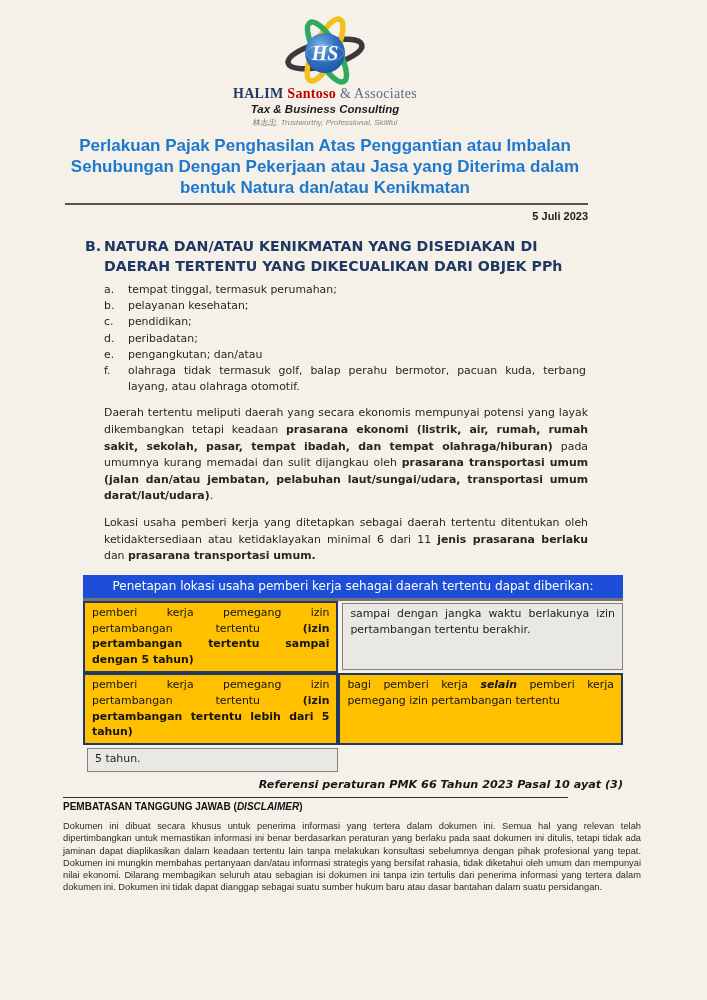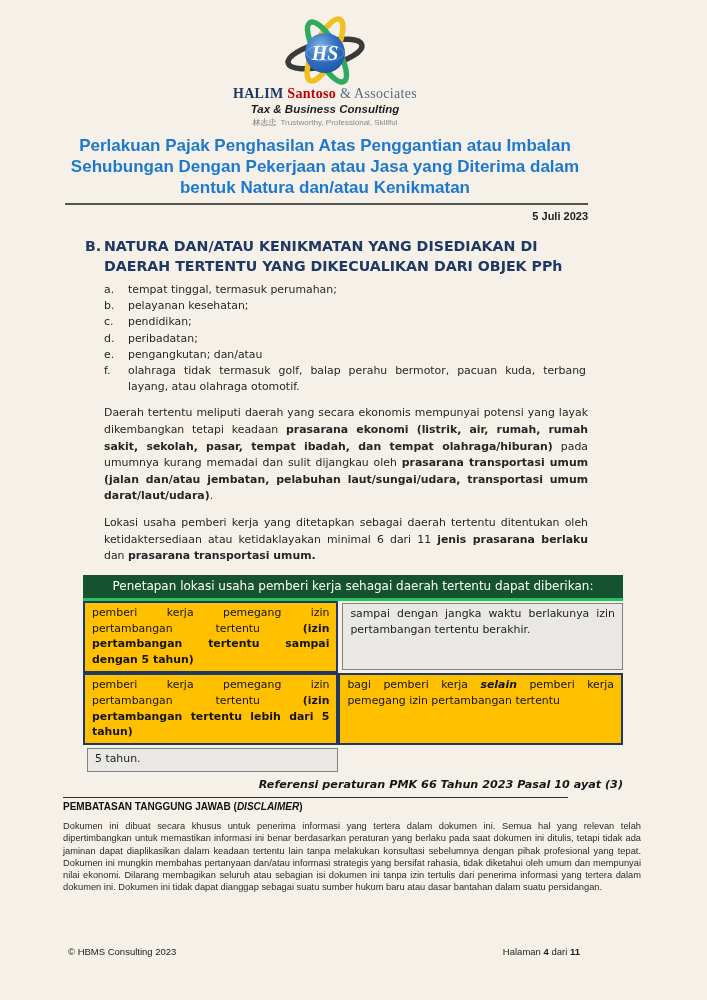--- a/index.html
+++ b/index.html
@@ -9,42 +9,42 @@
   
   .logo-block{padding-top:16px;text-align:center;}
   .logo-mark{display:block;margin:0 auto;}
   .brand{font-family:"Liberation Serif",serif;font-size:14px;letter-spacing:.3px;margin-top:-2px;}
   .brand .halim{color:#1F3864;font-weight:bold;}
   .brand .santoso{color:#C00000;font-weight:bold;}
   .brand .assoc{color:#5a6b85;}
   .tagline{font-size:11.5px;font-weight:bold;font-style:italic;color:#1c1c1c;margin-top:1px;}
   .subtag{font-size:8px;color:#8a8a86;margin-top:2px;}
   .subtag .cn{color:#7a7a76;font-style:normal;margin-right:4px;}
-  .subtag .en{}
+  .subtag .en{font-style:italic;}
 
   
   .doc-title{margin:7px 60px 0;text-align:center;color:#1E78CE;font-size:17px;line-height:21px;font-weight:bold;}
   .doc-title span{display:block;}
   .rule1{margin:5px 62px 0 65px;border-top:2px solid #55534e;}
   .date-line{margin:5px 62px 0 65px;text-align:right;font-size:11px;font-weight:bold;color:#1c1c1c;}
 
   
   .main{margin:15px 62px 0 85px;}
   .sec-head{display:flex;color:#1F3864;font-weight:bold;font-size:14.2px;line-height:19.5px;font-family:"DejaVu Sans",sans-serif;}
   .sec-label{width:19px;flex:0 0 19px;}
   p.body{margin:7px 0 0 19px;font-family:"DejaVu Sans",sans-serif;font-size:10.9px;line-height:16.6px;text-align:justify;}
   p.body.mt{margin-top:10px;}
   .list{margin:6px 0 0 19px;font-family:"DejaVu Sans",sans-serif;font-size:10.9px;line-height:16.2px;}
   .li{display:flex;}
   .li .marker{flex:0 0 24px;}
   .li .litext{flex:1;text-align:justify;padding-right:2px;}
 
   
   .ttable{margin:10px 0 0 -2px;width:540px;display:grid;grid-template-columns:47.3% 52.7%;font-family:"DejaVu Sans",sans-serif;}
-  .th{grid-column:1/-1;background:#14532d;color:#FEFEFA;text-align:center;font-size:12px;padding:4px 4px 5px;border-bottom:3px solid #22c55e;}
+  .th{grid-column:1/-1;background:#1d4ed8;color:#FEFEFA;text-align:center;font-size:12px;padding:4px 4px 5px;border-bottom:3px solid #737373;}
   .cl{background:#1F3864;padding:2px;display:flex;}
   .cl .cin{flex:1;background:#FFC000;padding:2px 7px 3px;font-size:10.9px;line-height:15.8px;text-align:justify;color:#141414;}
   .cr{padding:2.5px 0 2.5px 4px;display:flex;}
   .cr .cin{flex:1;background:#E9E8E4;border:1px solid #828282;padding:2px 7px 5px;font-size:10.9px;line-height:15.8px;text-align:justify;color:#1c1c1c;}
   .tref{margin:3px 0 0 -2px;width:540px;text-align:right;font-family:"DejaVu Sans",sans-serif;font-style:italic;font-weight:bold;font-size:11.2px;color:#171717;}
 
   
   .rule2{margin:6px 20px 0 -22px;border-top:1.6px solid #33312e;}
   .disc-head{margin:3px 0 0 -22px;font-size:10px;font-weight:bold;color:#111;}
   .disc-body{margin:8px 0 0 -22px;width:578px;font-size:9.3px;line-height:12.3px;text-align:justify;color:#2b2b2b;}
@@ -157,18 +157,14 @@
           <div class="cin">5 tahun.</div>
         </div>
       </div>
     <div class="tref">Referensi peraturan PMK 66 Tahun 2023 Pasal 10 ayat (3)</div>
 
     <div class="rule2"></div>
     <div class="disc-head"><span style="font-weight: bold;">PEMBATASAN TANGGUNG JAWAB (</span><span style="font-weight: bold; font-style: italic;">DISCLAIMER</span><span style="font-weight: bold;">)</span></div>
     <p class="disc-body">Dokumen ini dibuat secara khusus untuk penerima informasi yang tertera dalam dokumen ini. Semua hal yang relevan telah dipertimbangkan untuk memastikan informasi ini benar berdasarkan peraturan yang berlaku pada saat dokumen ini ditulis, tetapi tidak ada jaminan dapat diaplikasikan dalam keadaan tertentu lain tanpa melakukan konsultasi sebelumnya dengan pihak profesional yang tepat. Dokumen ini mungkin membahas pertanyaan dan/atau informasi strategis yang bersifat rahasia, tidak diketahui oleh umum dan mempunyai nilai ekonomi. Dilarang membagikan seluruh atau sebagian isi dokumen ini tanpa izin tertulis dari penerima informasi yang tertera dalam dokumen ini. Dokumen ini tidak dapat dianggap sebagai suatu sumber hukum baru atau dasar bantahan dalam suatu persidangan.</p>
   </main>
 
-  <footer class="footer">
-    <span>© HBMS Consulting 2023</span>
-    <span><span>Halaman </span><span style="font-weight: bold;">4</span><span> dari </span><span style="font-weight: bold;">11</span></span>
-  </footer>
 
 </div>
 
 </body></html>

